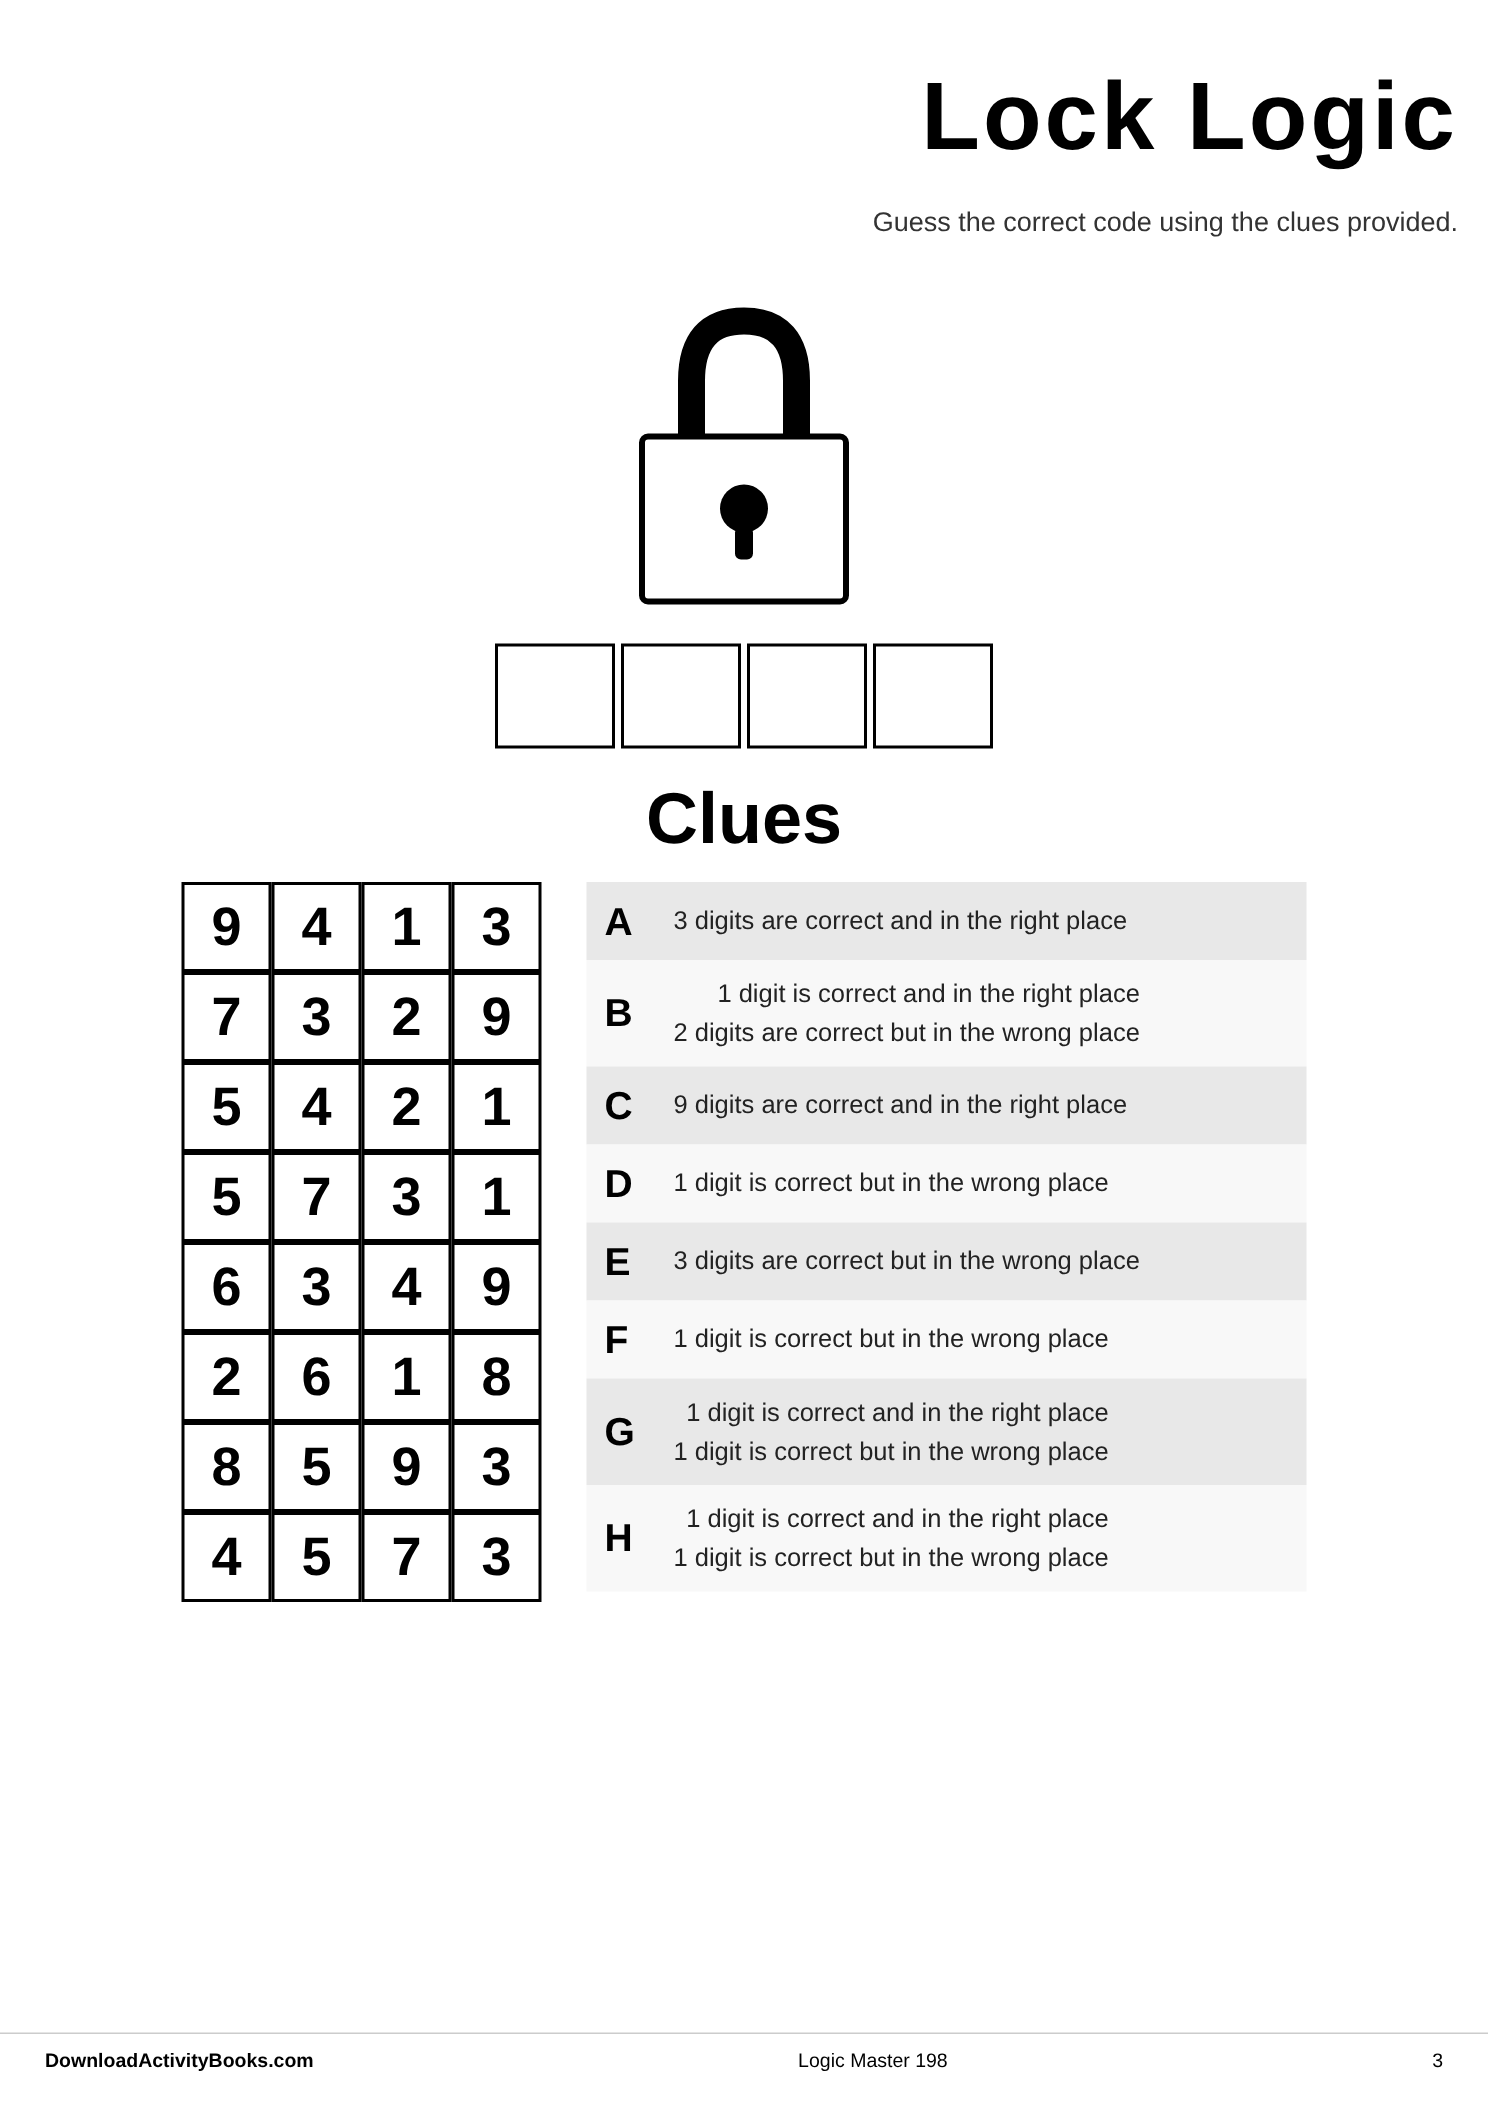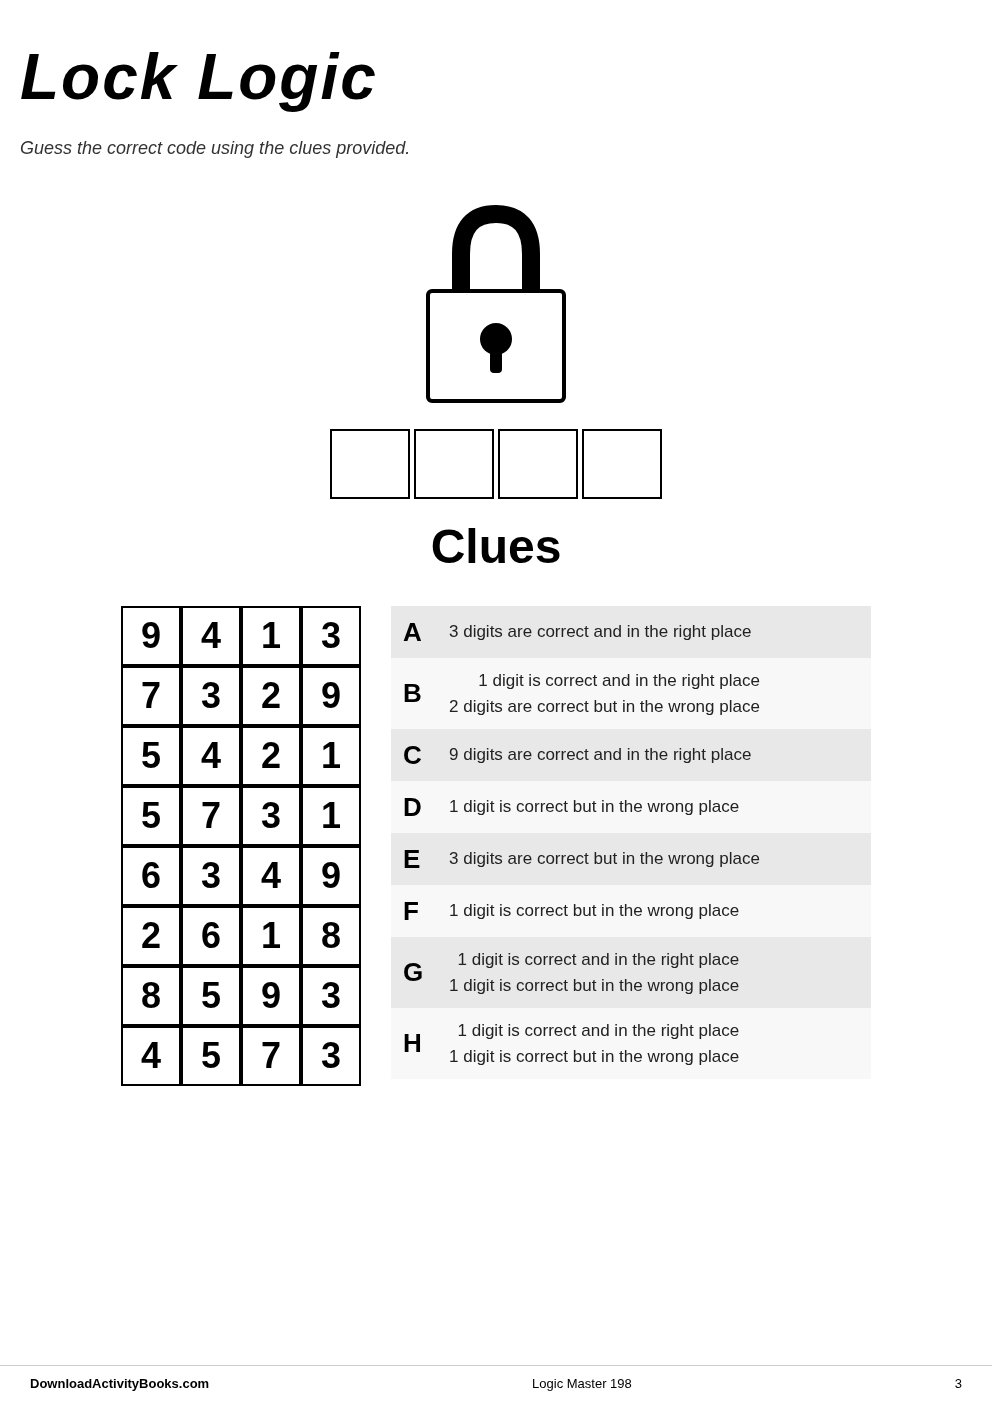--- a/index.html
+++ b/index.html
@@ -7,23 +7,22 @@
       width: 992px;
       min-height: 1403px;
       background: #fff;
       font-family: Arial, sans-serif;
       color: #000;
       position: relative;
     }
 
     
     .page-header {
-      text-align: left;
+      text-align: right;
       padding: 40px 20px 10px;
-      font-style: italic;
     }
     .page-title {
       font-size: 64px;
       font-weight: 900;
       font-family: 'Arial Black', Arial, sans-serif;
       letter-spacing: 2px;
     }
     .page-subtitle {
       font-size: 18px;
       margin-top: 24px;
@@ -50,21 +49,21 @@
       border: 2.5px solid #000;
       margin: 0 2px;
     }
 
     
     .clues-heading {
       text-align: center;
       font-size: 48px;
       font-weight: 900;
       font-family: 'Arial Black', Arial, sans-serif;
-      margin-bottom: 32px;
+      margin-bottom: 14px;
     }
 
     
     .main-content {
       display: flex;
       flex-direction: row;
       justify-content: center;
       align-items: flex-start;
       padding: 0 60px;
       gap: 30px;
@@ -124,21 +123,21 @@
     .clue-text {
       font-size: 17px;
       line-height: 1.5;
       color: #222;
       text-align: right;
     }
 
     
     .page-footer {
       position: absolute;
-      bottom: 2px;
+      bottom: 12px;
       left: 0;
       right: 0;
       display: flex;
       flex-direction: row;
       justify-content: space-between;
       align-items: center;
       padding: 10px 30px;
       border-top: 1px solid #ccc;
     }
     .footer-left {

